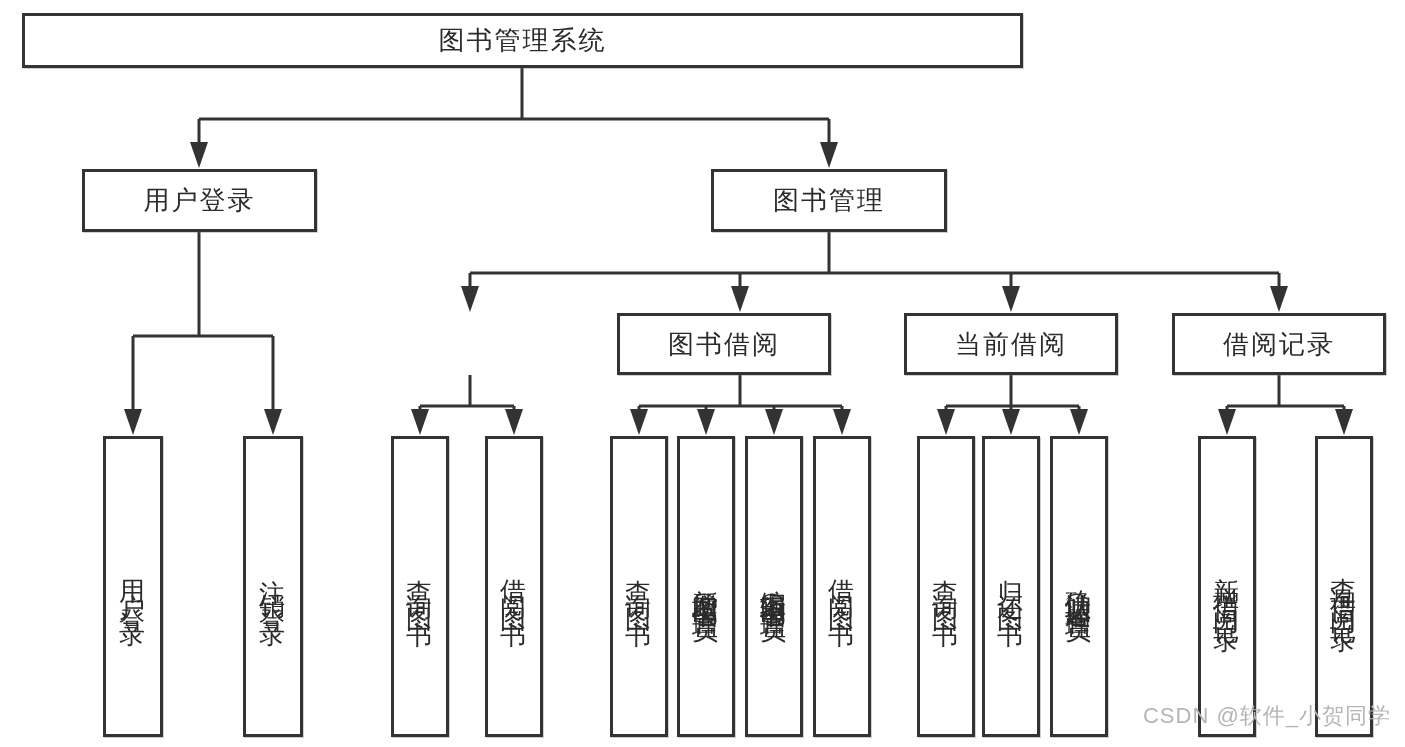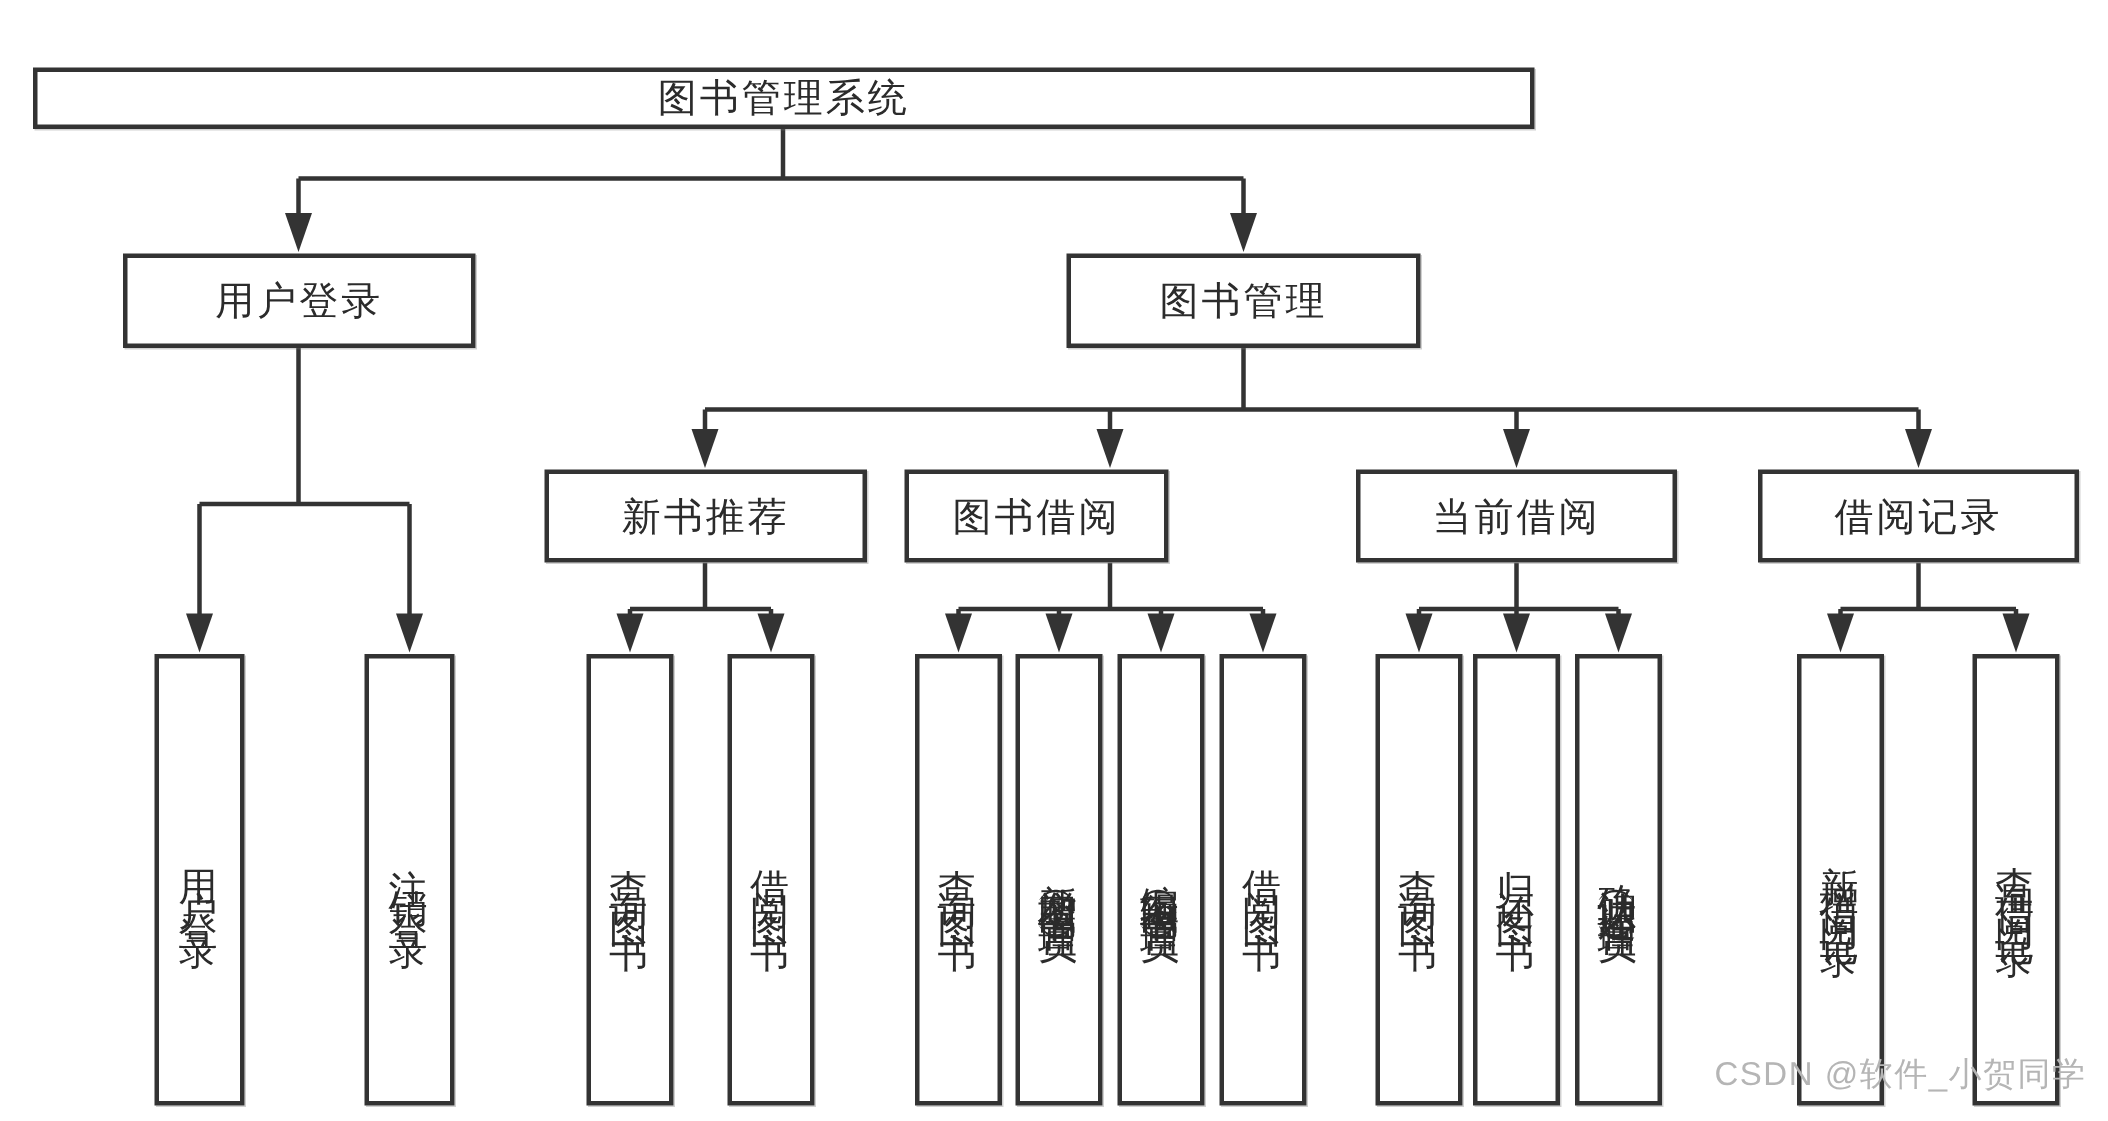--- a/index.html
+++ b/index.html
@@ -20,25 +20,25 @@
     border:3px solid #333333; background:#ffffff;
     display:flex; align-items:center; justify-content:center;
     font-size:26px; color:#2b2b2b;
     box-shadow:1px 1px 0 rgba(120,120,120,.35);
   }
   .vtext { writing-mode:vertical-rl; text-orientation:mixed; white-space:nowrap; }
   .v4 { letter-spacing:14px; }
   .v6 { letter-spacing:10px; }
   .v9 { letter-spacing:4px; }
   
-  #root           { left:22px;   top:13px;  width:1001px; height:41px;margin-top:32px; }
+  #root           { left:22px;   top:13px;  width:1001px; height:55px; }
   #user-login     { left:82px;   top:169px; width:235px;  height:63px; }
   #book-mgmt      { left:711px;  top:169px; width:236px;  height:63px;text-align:center; }
   #new-book       { left:363px;  top:313px; width:215px;  height:62px; }
-  #book-borrow    { left:603px;  top:313px; width:176px;  height:62px; }
+  #book-borrow    { left:617px;  top:313px; width:214px;  height:62px; }
   #current-borrow { left:904px;  top:313px; width:214px;  height:62px;text-align:center; }
   #borrow-record  { left:1172px; top:313px; width:214px;  height:62px; }
   #lf1  { left:103px;  top:436px; width:60px; height:301px; }
   #lf2  { left:243px;  top:436px; width:60px; height:301px; }
   #lf3  { left:391px;  top:436px; width:58px; height:301px; }
   #lf4  { left:485px;  top:436px; width:58px; height:301px; }
   #lf5  { left:610px;  top:436px; width:58px; height:301px; }
   #lf6  { left:677px;  top:436px; width:58px; height:301px; }
   #lf7  { left:745px;  top:436px; width:58px; height:301px; }
   #lf8  { left:813px;  top:436px; width:58px; height:301px; }
@@ -93,21 +93,20 @@
     <path class="wire" d="M1279 375 V406 M1227 406 H1344 M1227 406 V413 M1344 406 V413"></path>
     <polygon class="arrow" points="1218,409 1236,409 1227,435"></polygon>
     <polygon class="arrow" points="1335,409 1353,409 1344,435"></polygon>
   </svg>
 
   <div id="root" class="node">图书管理系统</div>
 
   <div id="user-login" class="node">用户登录</div>
   <div id="book-mgmt" class="node">图书管理</div>
 
-  <div id="new-book" class="node">新书推荐</div>
   <div id="book-borrow" class="node">图书借阅</div>
   <div id="current-borrow" class="node">当前借阅</div>
   <div id="borrow-record" class="node">借阅记录</div>
 
   <div id="lf1" class="leaf">
       <span class="vtext v4">用户登录</span>
     </div>
   <div id="lf2" class="leaf">
       <span class="vtext v4">注销登录</span>
     </div>

